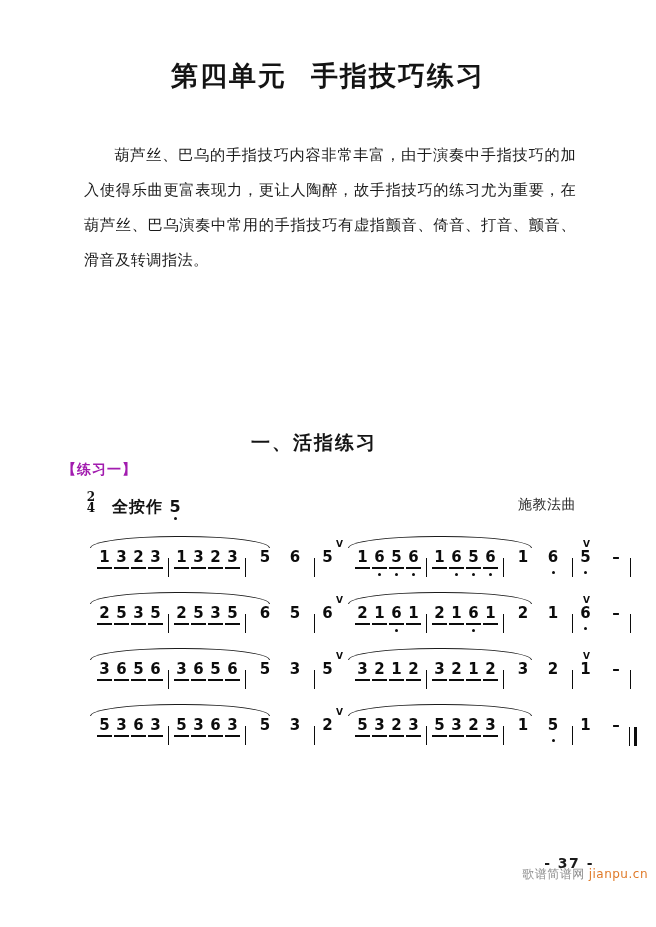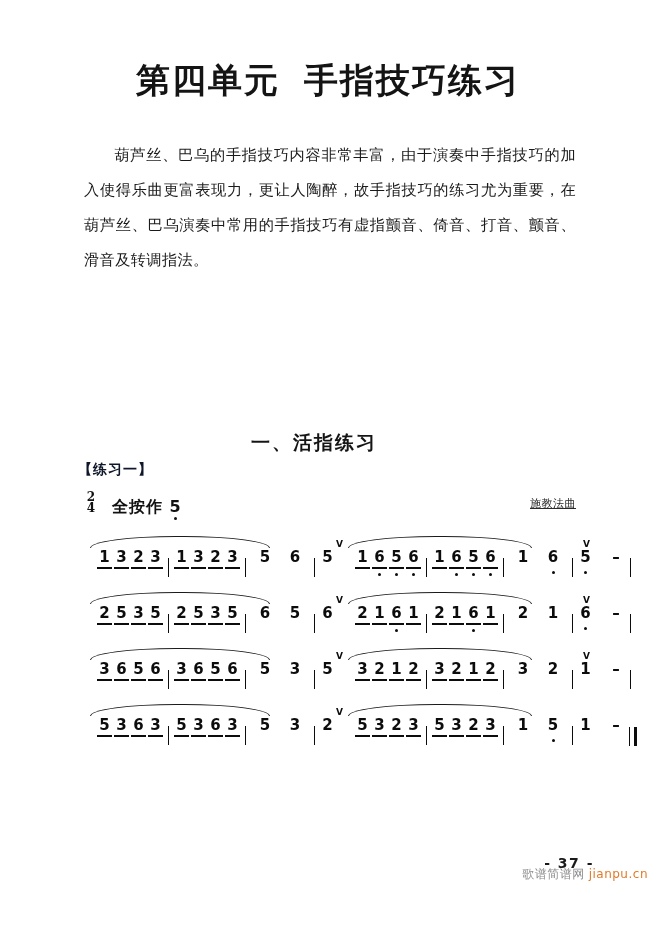--- a/index.html
+++ b/index.html
@@ -22,21 +22,21 @@
     height: 927px;
   }
 
   
   .title {
     position: absolute;
     left: 0;
     top: 58px;
     width: 656px;
     text-align: center;
-    font-size: 34px;
+    font-size: 27px;
     font-weight: bold;
     letter-spacing: 2px;
     font-family: "DejaVu Serif", "Liberation Serif", serif;
     color: #141414;
   }
   .title .gap { display: inline-block; width: 24px; }
 
   
   .body-text {
     position: absolute;
@@ -64,26 +64,26 @@
     text-align: center;
     font-size: 19px;
     font-weight: bold;
     letter-spacing: 2px;
     color: #141414;
   }
 
   
   .ex-label {
     position: absolute;
-    left: 78px;
+    left: 62px;
     top: 461px;
     font-size: 14px;
     font-weight: bold;
     letter-spacing: 1px;
-    color: #0f172a;
+    color: #a21caf;
   }
 
   
   .score-head {
     position: absolute;
     left: 84px;
     top: 492px;
     width: 492px;
     height: 30px;
   }
@@ -126,24 +126,23 @@
     bottom: -4px;
     margin-left: -1.5px;
     width: 3px; height: 3px;
     border-radius: 50%;
     background: #111;
   }
   .composer {
     position: absolute;
     right: 0;
     top: 4px;
-    font-size: 11px;
+    font-size: 14px;
     letter-spacing: 0.5px;
     color: #2a2a2a;
-    text-decoration: underline;
   }
 
   
   .staff {
     position: absolute;
     left: 84px;
     width: 500px;
     height: 46px;
     font-family: "DejaVu Sans", "Liberation Sans", sans-serif;
   }

